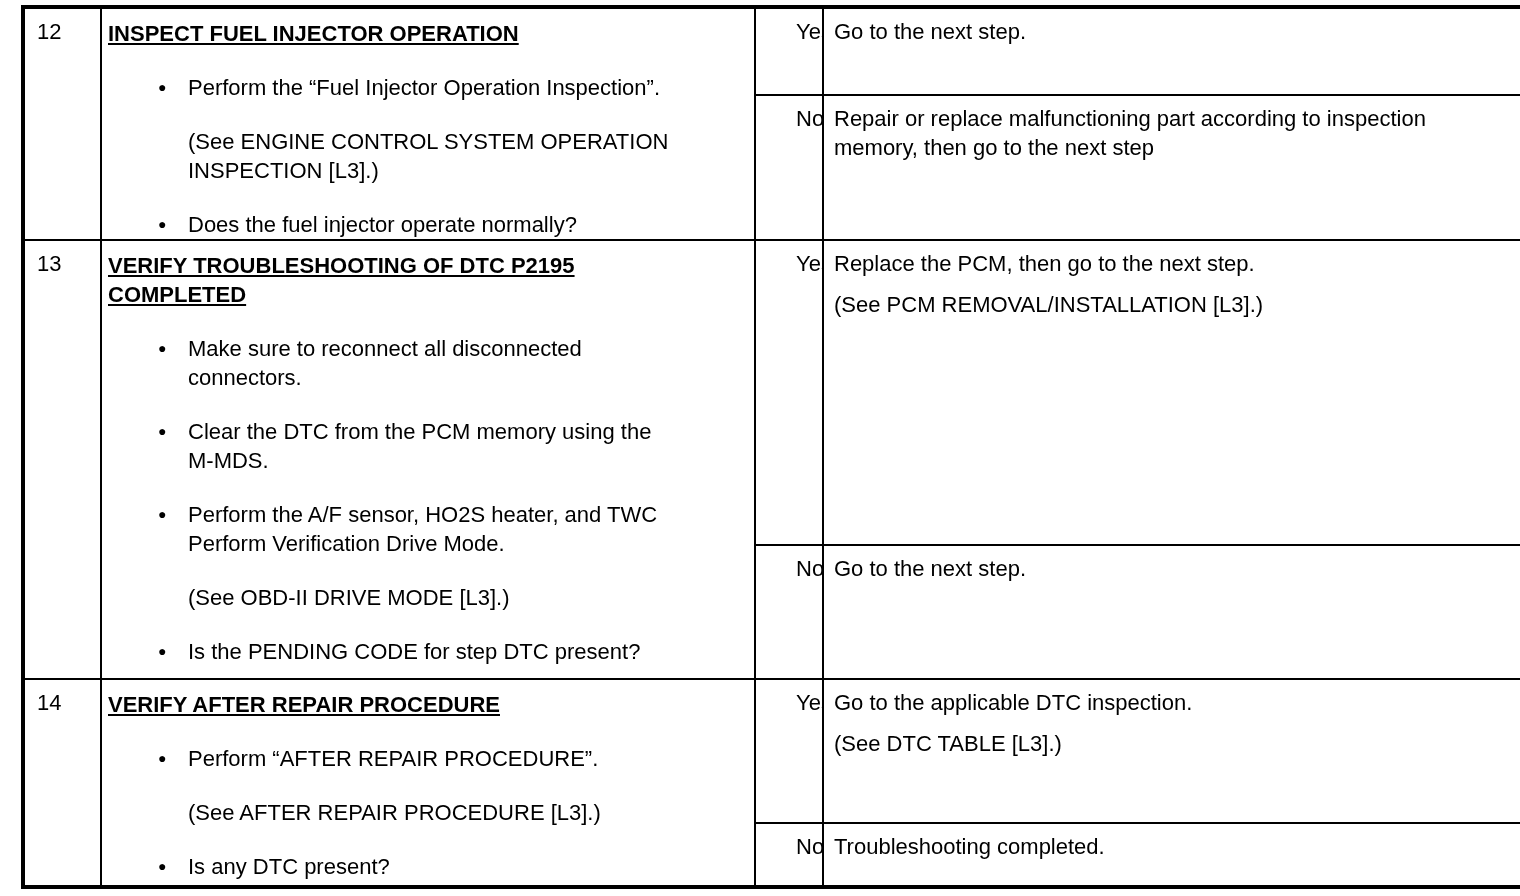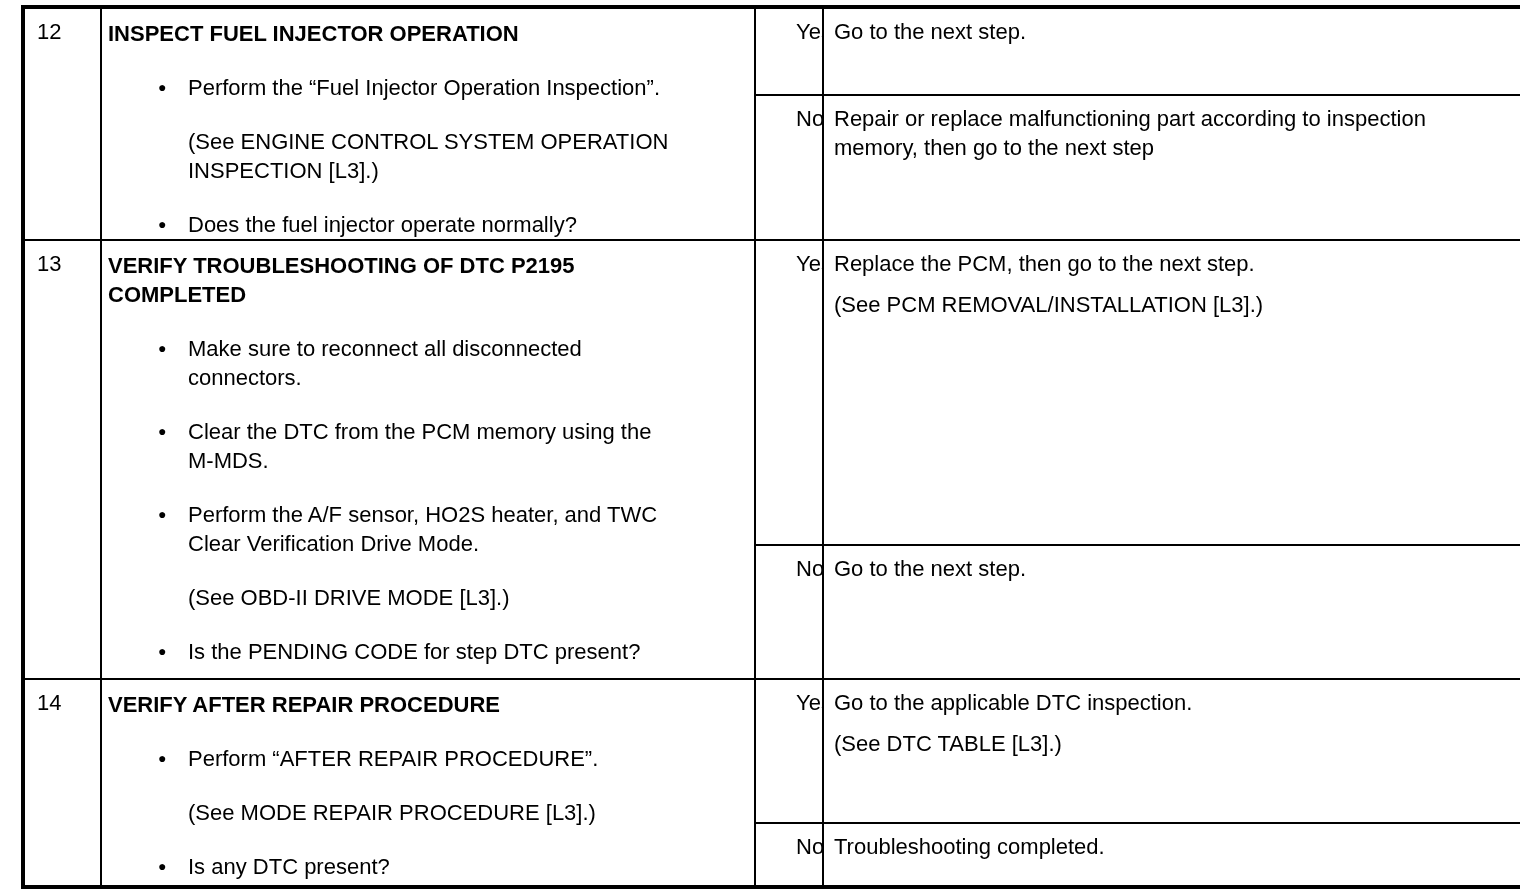--- a/index.html
+++ b/index.html
@@ -40,20 +40,21 @@
   tr.r14n { height: 64px; }
 
   td.step {
     padding: 8px 0 0 12px;
   }
   td.inspection {
     padding: 10px 4px 0 6px;
   }
   .insp-title {
     font-weight: bold;
+    text-decoration: underline;
   }
   .iblock {
     margin-top: 25px;
   }
   .iblock.bullet {
     display: flex;
     padding-left: 50px;
   }
   .bmark {
     flex: none;
@@ -149,21 +150,21 @@
         <span class="bmark">●</span>
         <div class="btext">
               <div class="line">Clear the DTC from the PCM memory using the</div>
               <div class="line">M-MDS.</div>
             </div>
       </div>
       <div class="iblock bullet">
         <span class="bmark">●</span>
         <div class="btext">
               <div class="line">Perform the A/F sensor, HO2S heater, and TWC</div>
-              <div class="line">Clear Verification Drive Mode.</div>
+              <div class="line">Perform Verification Drive Mode.</div>
             </div>
       </div>
       <div class="iblock see">
             <div class="line">(See OBD-II DRIVE MODE [L3].)</div>
           </div>
       <div class="iblock bullet">
         <span class="bmark">●</span>
         <div class="btext">
               <div class="line">Is the PENDING CODE for step DTC present?</div>
             </div>
@@ -194,21 +195,21 @@
       <div class="insp-title">
             <div class="line">VERIFY AFTER REPAIR PROCEDURE</div>
           </div>
       <div class="iblock bullet">
         <span class="bmark">●</span>
         <div class="btext">
               <div class="line">Perform “AFTER REPAIR PROCEDURE”.</div>
             </div>
       </div>
       <div class="iblock see">
-            <div class="line">(See MODE REPAIR PROCEDURE [L3].)</div>
+            <div class="line">(See AFTER REPAIR PROCEDURE [L3].)</div>
           </div>
       <div class="iblock bullet">
         <span class="bmark">●</span>
         <div class="btext">
               <div class="line">Is any DTC present?</div>
             </div>
       </div>
     </td>
     <td class="yn">Yes</td>
     <td class="action">

